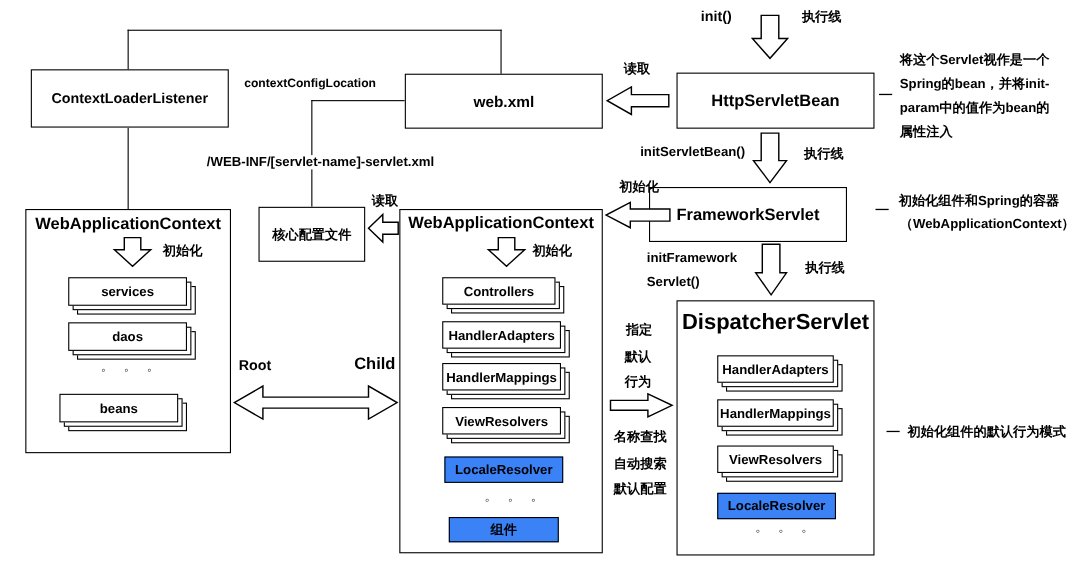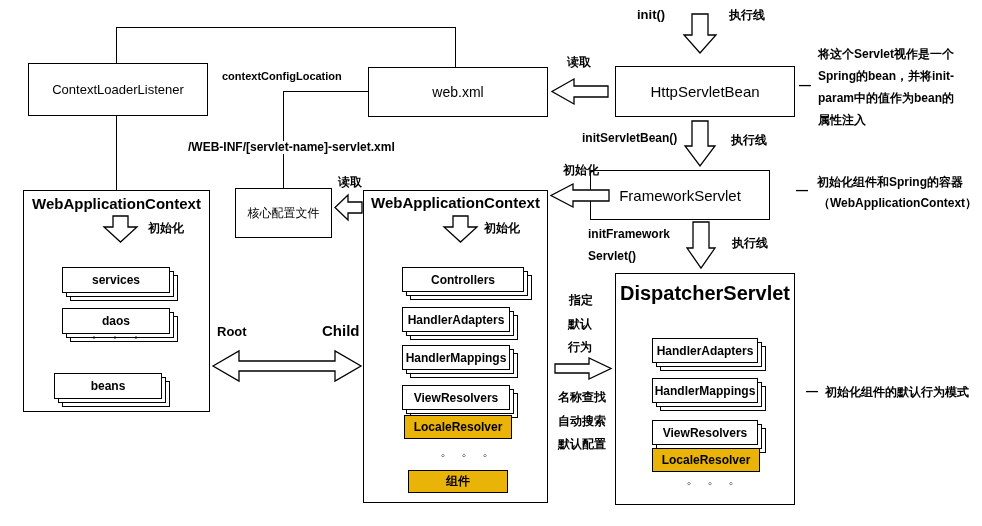--- a/index.html
+++ b/index.html
@@ -2,30 +2,30 @@
 <html><head>
 <meta charset="utf-8">
 <style>
   html,body{margin:0;padding:0;background:#fff;}
   #canvas{
     position:relative;width:982px;height:526px;background:#fff;overflow:hidden;
     font-family:"Liberation Sans","DejaVu Sans",sans-serif;color:#000;
   }
   .box{
     position:absolute;border:1px solid #000;background:#fff;box-sizing:border-box;
-    display:flex;align-items:center;justify-content:center;font-weight:normal;text-align:center;
+    display:flex;align-items:center;justify-content:center;font-weight:bold;text-align:center;
   }
   .lbl{position:absolute;font-weight:bold;white-space:nowrap;font-size:12px;line-height:13px;}
   .line{position:absolute;background:#000;}
   .stack{position:absolute;}
-  .stack .layer{position:absolute;width:100%;height:100%;border:1px solid #000;background:#fff;box-sizing:border-box;margin-top:15px;}
+  .stack .layer{position:absolute;width:100%;height:100%;border:1px solid #000;background:#fff;box-sizing:border-box;}
   .stack .l2{left:8px;top:8px;}
   .stack .l1{left:4px;top:4px;}
   .stack .main{left:0;top:0;display:flex;align-items:center;justify-content:center;font-weight:bold;font-size:12px;}
-  .single{position:absolute;border:1px solid #000;background:#eab308;box-sizing:border-box;
+  .single{position:absolute;border:1px solid #000;background:#3b82f6;box-sizing:border-box;
     display:flex;align-items:center;justify-content:center;font-weight:bold;font-size:12px;}
   .dots{position:absolute;font-weight:bold;font-size:11px;letter-spacing:7px;}
   svg{position:absolute;overflow:visible;}
   svg polygon{fill:#fff;stroke:#000;stroke-width:1.3;}
   .ctr{text-align:center;}
 </style>
 </head>
 <body>
 
 <div id="canvas">
@@ -122,21 +122,21 @@
     <div class="layer l2"></div>
     <div class="layer l1"></div>
     <div class="layer main">beans</div>
   </div>
 
   <svg style="left:443px;top:215px" width="35" height="28" viewBox="0 0 35 28">
     <polygon points="10,1 25,1 25,12 34,12 17.5,27 1,12 10,12"></polygon>
   </svg>
   <div class="lbl" style="left:484px;top:222px">初始化</div>
 
-  <div class="stack" style="left:402px;top:252px;width:122px;height:25px">
+  <div class="stack" style="left:402px;top:252px;width:103px;height:25px">
     <div class="layer l2"></div>
     <div class="layer l1"></div>
     <div class="layer main">Controllers</div>
   </div>
   <div class="stack" style="left:402px;top:292px;width:108px;height:25px">
     <div class="layer l2"></div>
     <div class="layer l1"></div>
     <div class="layer main">HandlerAdapters</div>
   </div>
   <div class="stack" style="left:402px;top:330px;width:108px;height:25px">

